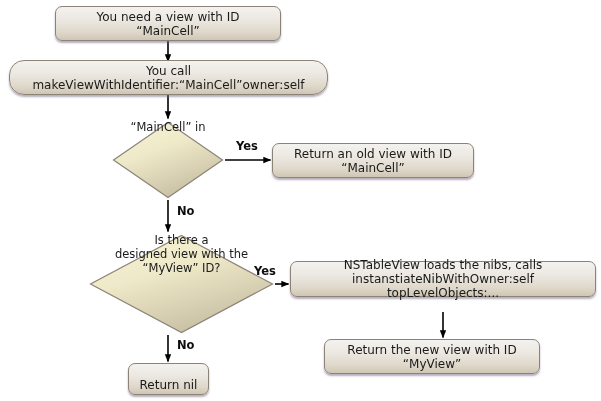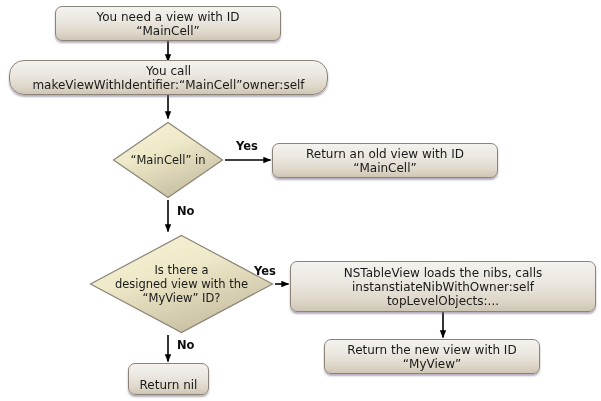--- a/index.html
+++ b/index.html
@@ -43,21 +43,20 @@
     line-height: 14px;
     padding: 2px 8px;
   }
   .node-box .txt { display: block; }
   .node-box .txt-l2 { display: block; }
 
   
   .node-diamond {
     position: absolute;
     display: flex;
-    align-items: center;
     justify-content: center;
   }
   .node-diamond .dia-svg {
     position: absolute;
     left: 0; top: 0;
     width: 100%;
     height: 100%;
   }
   .node-diamond .dia-text {
     position: relative;
@@ -136,21 +135,21 @@
           <stop offset="100%" stop-color="#c9c0a4"></stop>
         </linearGradient>
       </defs>
       <path d="M57,2.5 L111.5,40 L57,77.5 L2.5,40 Z" fill="url(#diaGrad1)" stroke="#8c8378" stroke-width="1.2"></path>
     </svg>
     <div class="dia-text">
       <span>“MainCell” in</span><br>
     </div>
   </div>
 
-  <div class="node-box" style="left:272px; top:143px; width:226px; height:35px;">
+  <div class="node-box" style="left:272px; top:143px; width:202px; height:35px;">
     <span class="txt">Return an old view with ID “MainCell”</span>
   </div>
 
   <div class="node-diamond" style="left:88px; top:233px; width:187px; height:102px;">
     <svg class="dia-svg" viewBox="0 0 187 102" preserveAspectRatio="none" xmlns="http://www.w3.org/2000/svg">
       <defs>
         <linearGradient id="diaGrad2" x1="0" y1="0" x2="0.55" y2="1">
           <stop offset="0%" stop-color="#f7f4d8"></stop>
           <stop offset="45%" stop-color="#eee9c8"></stop>
           <stop offset="100%" stop-color="#c9c0a4"></stop>
@@ -158,21 +157,21 @@
       </defs>
       <path d="M93.5,2.5 L184.5,51 L93.5,99.5 L2.5,51 Z" fill="url(#diaGrad2)" stroke="#8c8378" stroke-width="1.2"></path>
     </svg>
     <div class="dia-text">
       <span>Is there a</span><br>
       <span>designed view with the</span><br>
       <span>“MyView” ID?</span>
     </div>
   </div>
 
-  <div class="node-box" style="left:290px; top:261px; width:306px; height:51px; flex-direction:column;">
+  <div class="node-box" style="left:290px; top:261px; width:306px; height:36px; flex-direction:column;">
     <span class="txt">NSTableView loads the nibs, calls</span>
     <span class="txt-l2">instanstiateNibWithOwner:self topLevelObjects:...</span>
   </div>
 
   <div class="node-box" style="left:324px; top:339px; width:216px; height:35px;">
     <span class="txt">Return the new view with ID “MyView”</span>
   </div>
 
   <div class="node-box" style="left:128px; top:363px; width:81px; height:32px;align-items:flex-end;">
     <span class="txt">Return nil</span>

